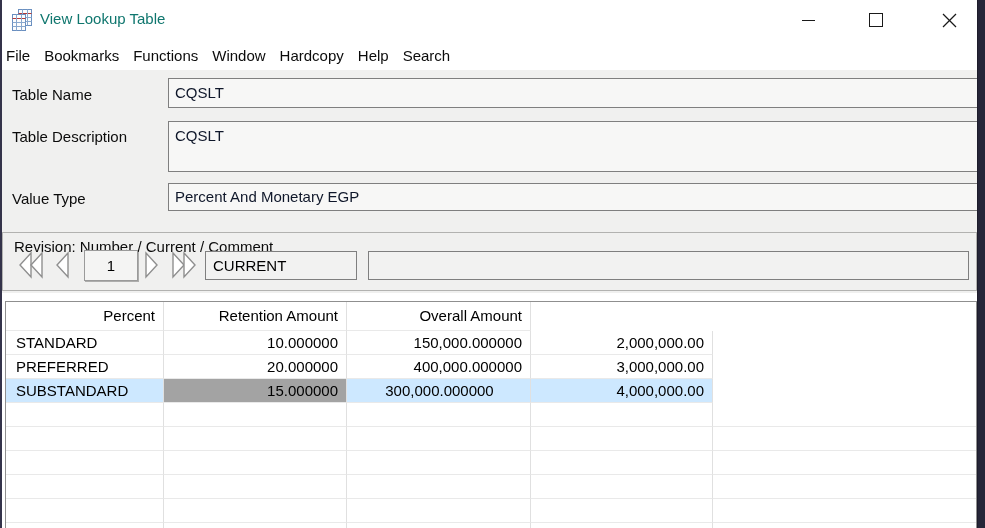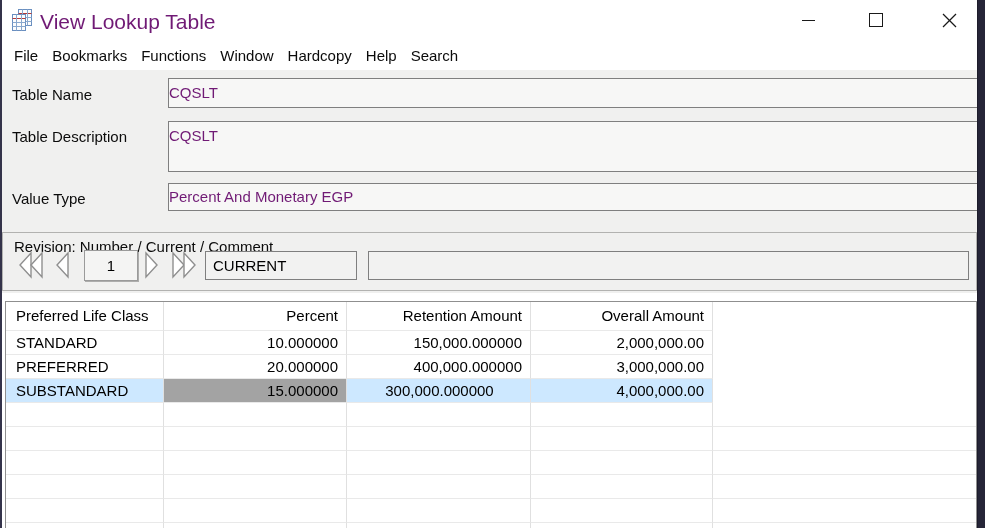--- a/index.html
+++ b/index.html
@@ -4,34 +4,34 @@
 <style>
   html,body{margin:0;padding:0;}
   body{font-family:"Liberation Sans","DejaVu Sans",sans-serif;background:#262538;}
   .window{position:relative;width:985px;height:528px;background:#ffffff;overflow:hidden;color:#111;font-size:15px;}
   
   .edge-left{position:absolute;left:0;top:0;width:2px;height:100%;background:#34334a;z-index:50;}
   .edge-right{position:absolute;right:0;top:0;width:7px;height:100%;background:#262538;border-left:1px solid #1d1c2b;z-index:50;}
   
   .titlebar{position:absolute;left:0;top:0;width:978px;height:41px;background:#ffffff;}
   .app-icon{position:absolute;left:10px;top:8px;width:24px;height:24px;}
-  .title-text{position:absolute;left:40px;top:10px;font-size:21px;color:#701a75;white-space:nowrap;}
+  .title-text{position:absolute;left:40px;top:10px;font-size:15px;color:#0f766e;white-space:nowrap;}
   .winbtn{position:absolute;top:5px;width:32px;height:30px;display:flex;align-items:center;justify-content:center;cursor:default;}
   .btn-min{left:792px;}
   .btn-max{left:860px;}
   .btn-close{left:933px;}
   .glyph-min{width:13px;border-top:1px solid #1a1a1a;}
   .glyph-max{width:12px;height:12px;border:1px solid #1a1a1a;}
   
-  .menubar{position:absolute;left:2px;top:41px;width:976px;height:29px;background:#ffffff;display:flex;align-items:center;padding-left:12px;box-sizing:border-box;}
+  .menubar{position:absolute;left:2px;top:41px;width:976px;height:29px;background:#ffffff;display:flex;align-items:center;padding-left:4px;box-sizing:border-box;}
   .menu-item{margin-right:14px;color:#0b0b0b;white-space:nowrap;}
   
   .panel{position:absolute;left:2px;top:70px;width:976px;height:223px;background:#f0f0ef;}
   .f-label{position:absolute;left:10px;color:#0b0b0b;white-space:nowrap;}
-  .f-box{position:absolute;left:166px;width:810px;background:#f7f7f6;border:1px solid #7f7f7f;box-sizing:border-box;overflow:hidden;white-space:nowrap;color:#701a75;}
+  .f-box{position:absolute;left:166px;width:810px;background:#f7f7f6;border:1px solid #7f7f7f;box-sizing:border-box;padding-left:6px;overflow:hidden;white-space:nowrap;color:#0f172a;}
   .lab-1{top:16px;} .box-1{top:8px;height:30px;line-height:28px;}
   .lab-2{top:58px;} .box-2{top:51px;height:51px;line-height:26px;padding-top:1px;}
   .lab-3{top:120px;}.box-3{top:113px;height:28px;line-height:26px;}
   
   .groupbox{position:absolute;left:0px;top:162px;width:975px;height:59px;border:1px solid #b2b2b0;box-sizing:border-box;}
   .group-label{position:absolute;left:8px;top:168px;background:#f0f0ef;padding:0 4px;color:#0b0b0b;white-space:nowrap;}
   .navbtn{position:absolute;top:180px;height:30px;display:flex;align-items:center;justify-content:center;}
   .nav-first{left:14px;width:32px;}
   .nav-prev{left:50px;width:20px;}
   .nav-next{left:140px;width:20px;}
@@ -136,21 +136,20 @@
         <polygon points="15,2 26,14 15,26" fill="#ffffff" stroke="#8f8f8f" stroke-width="1.4"></polygon>
       </svg>
     </div>
     <div class="rev-box rev-current">CURRENT</div>
     <div class="rev-box rev-comment"></div>
   </div>
 
   <div class="tablewrap">
     <div class="grid" id="grid">
         <div class="t-row t-header">
-          <div class="t-cell">Preferred Life Class</div>
           <div class="t-cell num">Percent</div>
           <div class="t-cell num">Retention Amount</div>
           <div class="t-cell num">Overall Amount</div>
           <div class="t-cell filler nb"></div>
         </div>
         <div class="t-row">
           <div class="t-cell">STANDARD</div>
           <div class="t-cell num">10.000000</div>
           <div class="t-cell num">150,000.000000</div>
           <div class="t-cell num">2,000,000.00</div>

